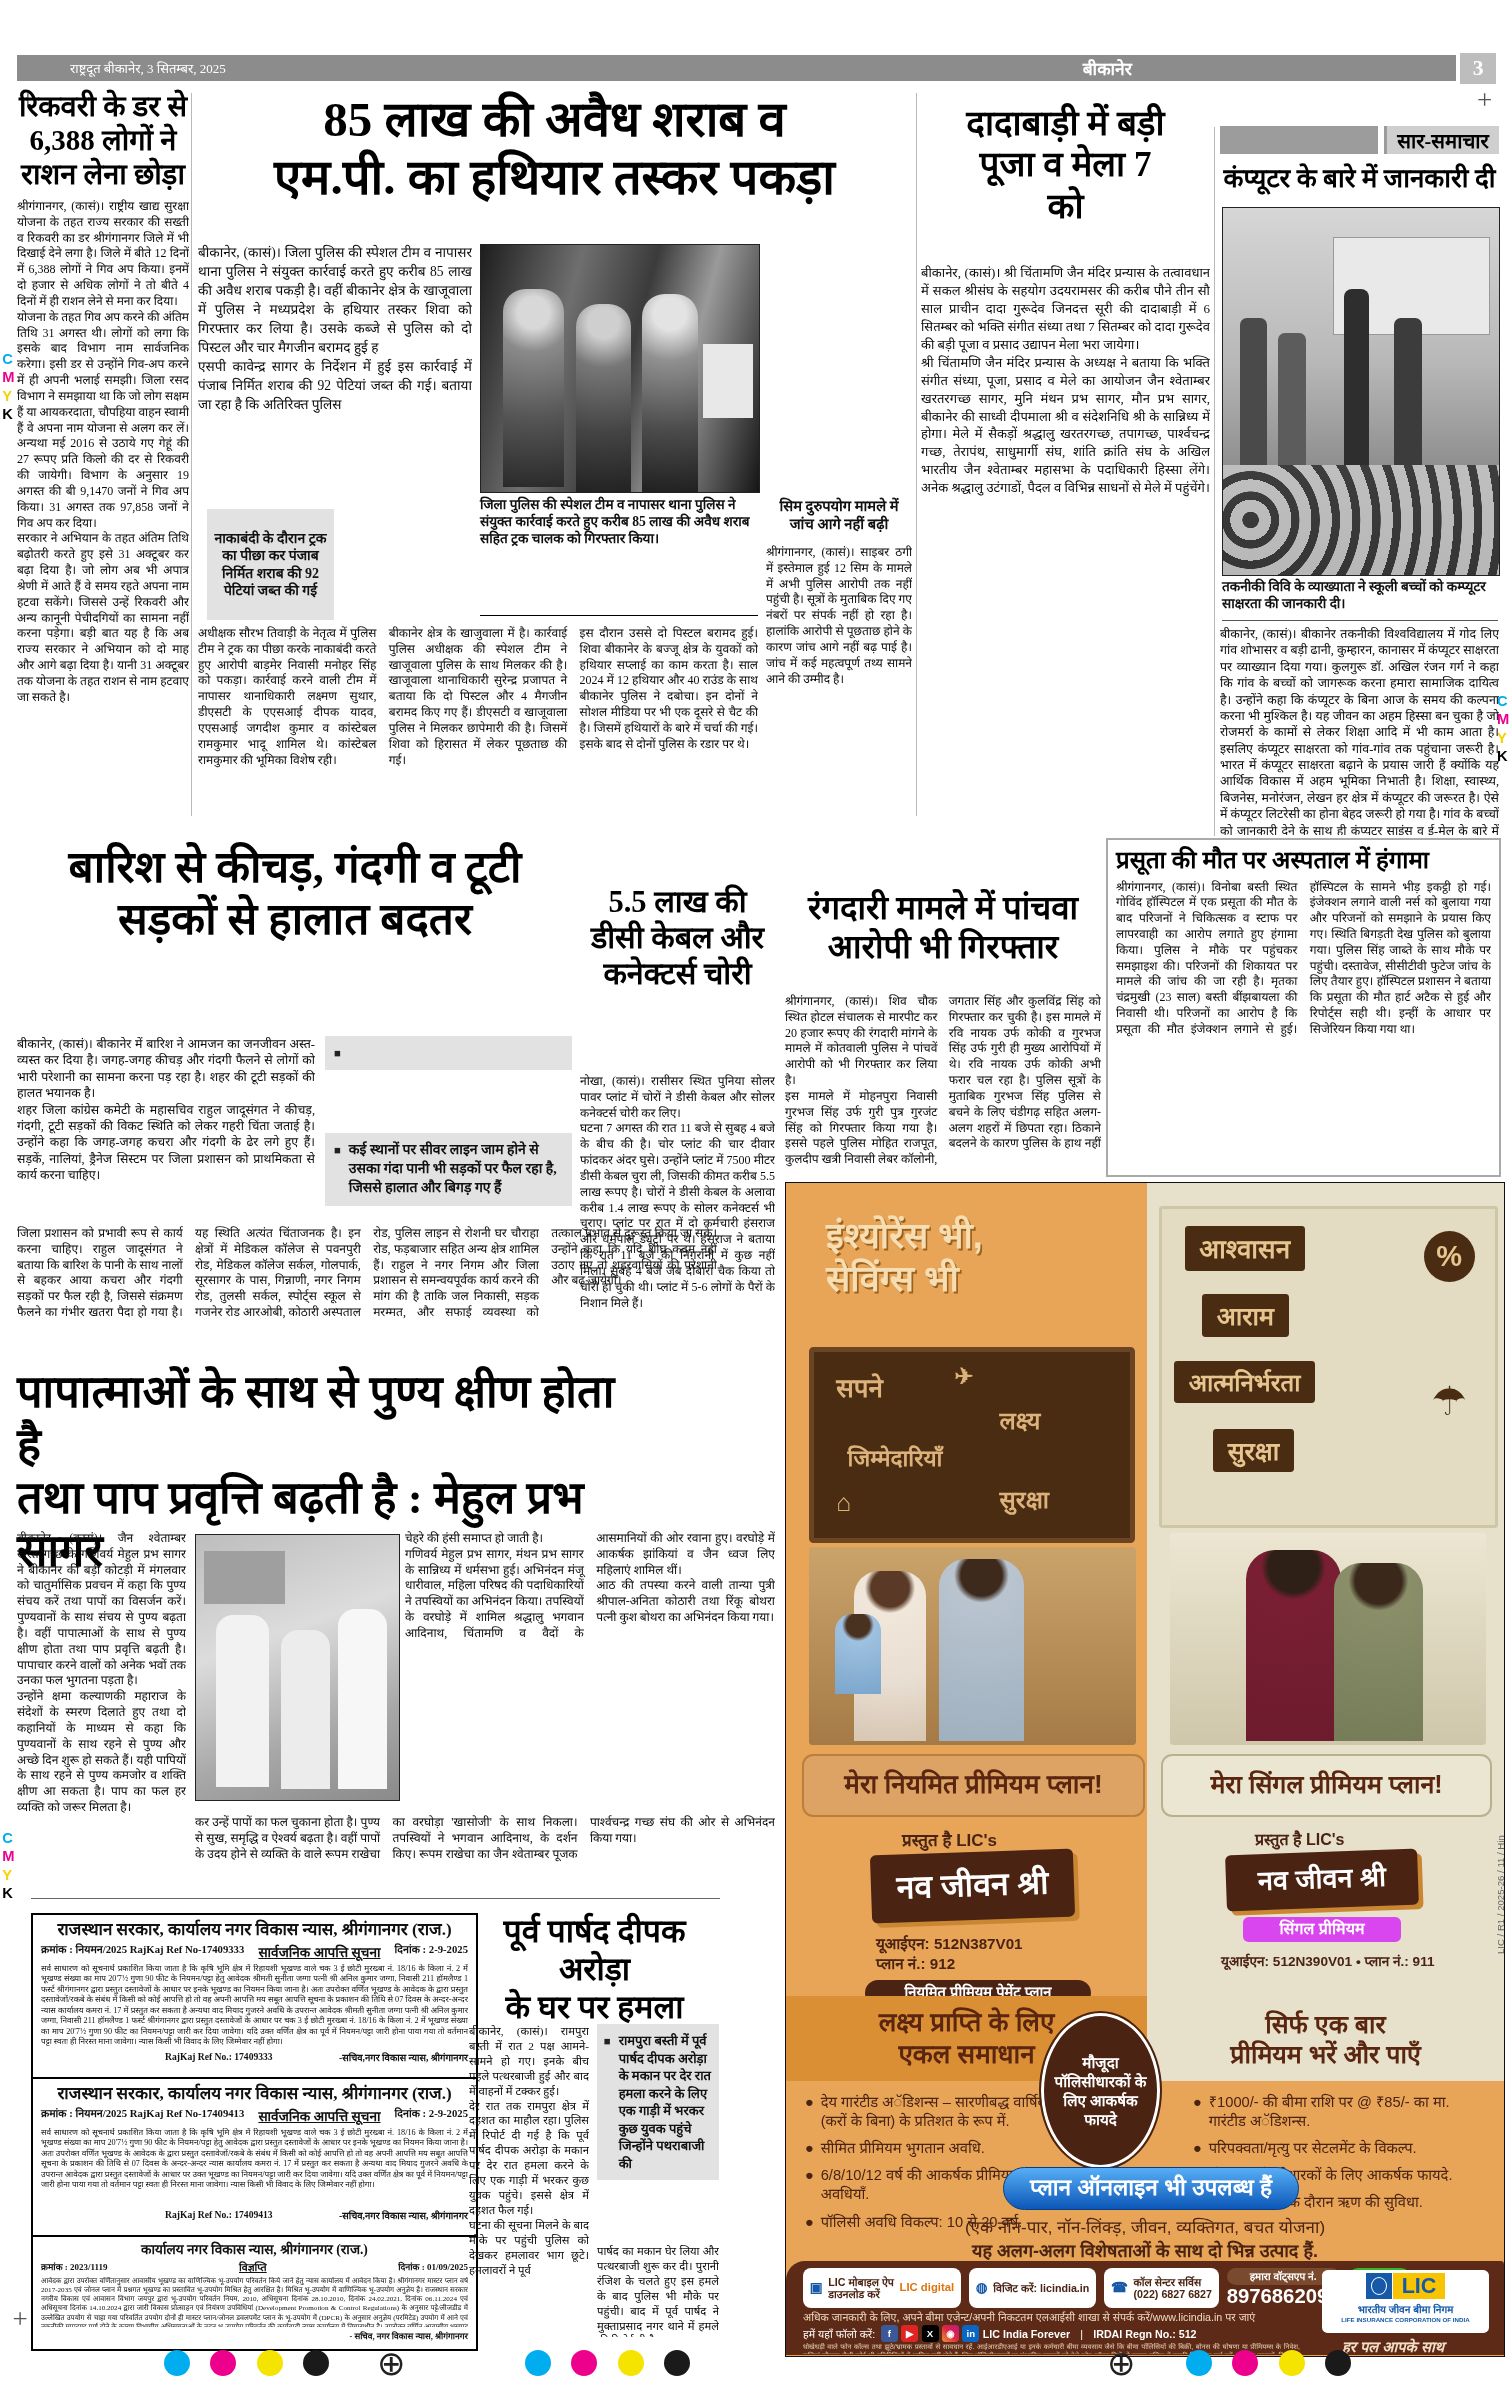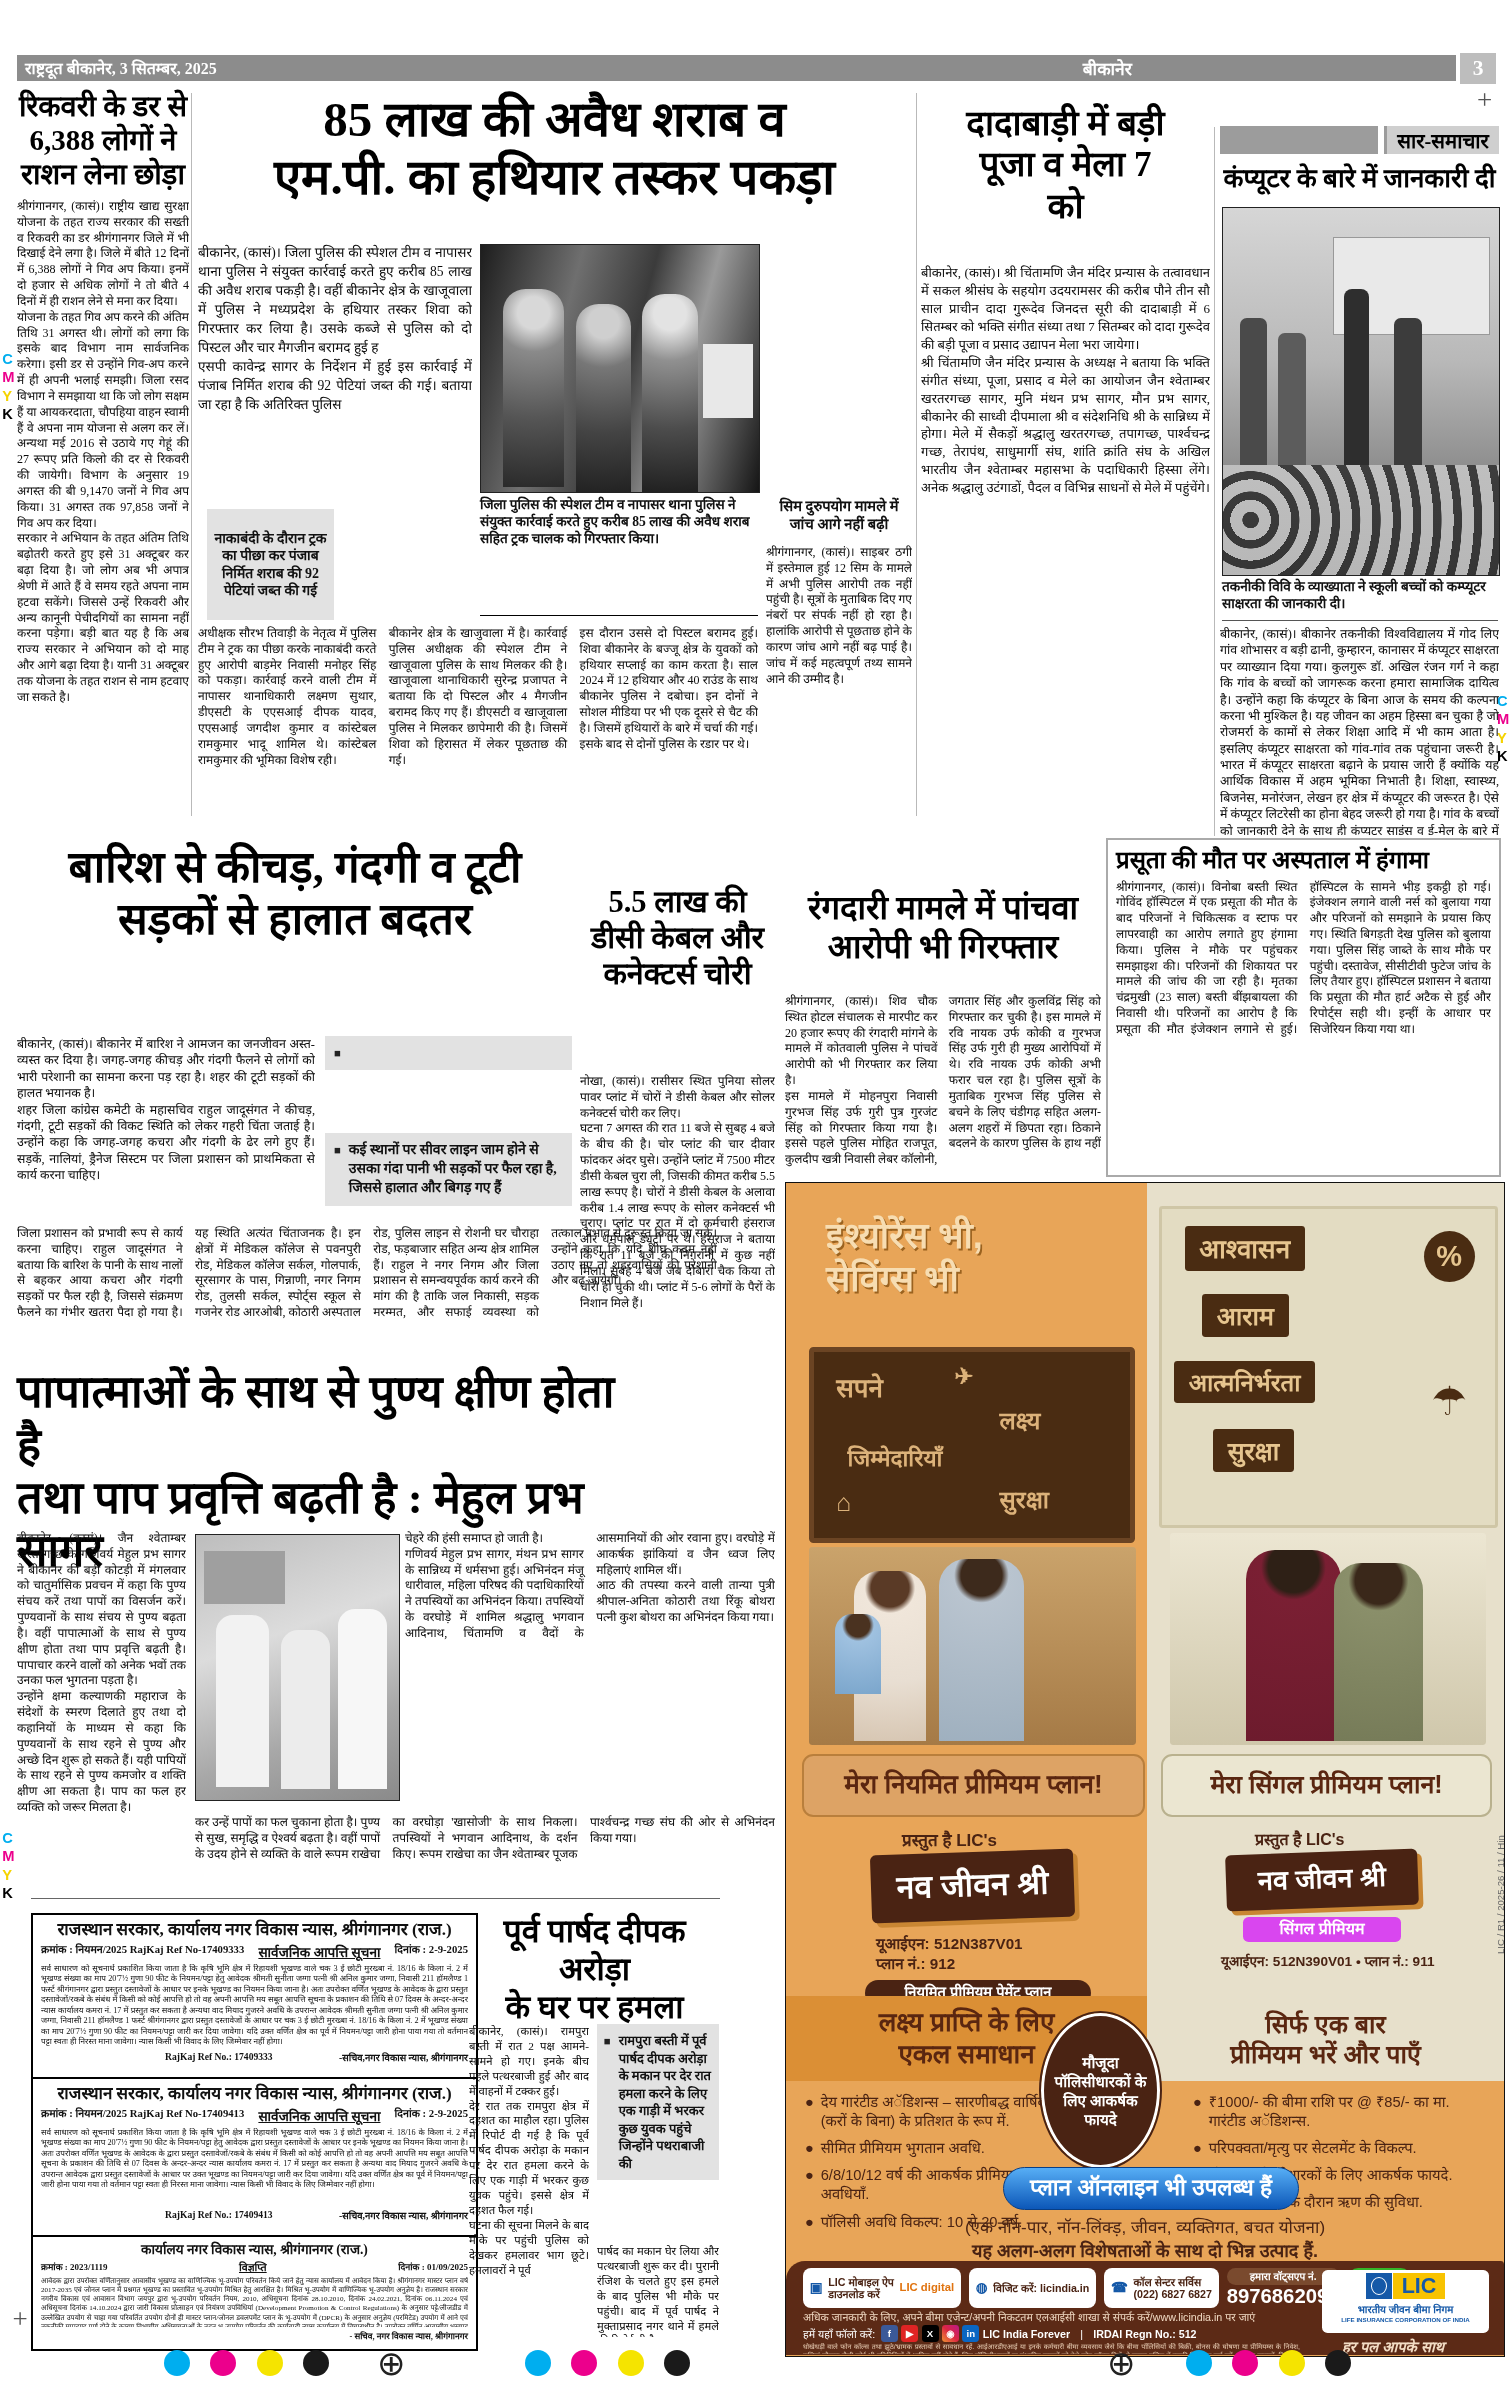--- a/index.html
+++ b/index.html
@@ -37,21 +37,21 @@
         padding:3.4px 6.8px;font-size:10.7px;font-weight:bold;color:#4A2313;line-height:1.15;}
   .soc{display:inline-block;width:17px;height:17px;border-radius:3.4px;color:#fff;text-align:center;
        line-height:17px;font-weight:bold;font-size:9.6px;margin-right:3.4px;font-family:"Liberation Sans",sans-serif;}
 </style>
 </head>
 <body>
 
 <div id="page">
 
   <div class="abs" style="left:17px;top:55px;width:1439px;height:26px;background:#8c8c8c;display:flex;align-items:center;justify-content:space-between;padding:0 8px;box-sizing:border-box;">
-    <span style="color:#fff;font-weight:bold;font-size:16px;">राष्ट्रदूत बीकानेर, 3 सितम्बर, 2025</span>
+    <span style="color:#fff;font-weight:normal;font-size:13px;margin-left:45px;">राष्ट्रदूत बीकानेर, 3 सितम्बर, 2025</span>
     <span style="color:#fff;font-weight:bold;font-size:17.5px;margin-right:316px;">बीकानेर</span>
   </div>
   <div class="abs" style="left:1460px;top:53px;width:36px;height:30.5px;background:#bdbdbd;display:flex;align-items:center;justify-content:center;">
     <span style="color:#fff;font-weight:bold;font-size:21.5px;">3</span>
   </div>
   <div class="abs" style="left:20.3px;top:85px;font-size:27px;color:#555;">+</div>
   <div class="abs" style="left:1477px;top:85px;font-size:27px;color:#555;">+</div>
 
   <div class="abs cm-letter" style="left:2.3px;top:350px;">
     <div style="color:#00aeef;">C</div>

